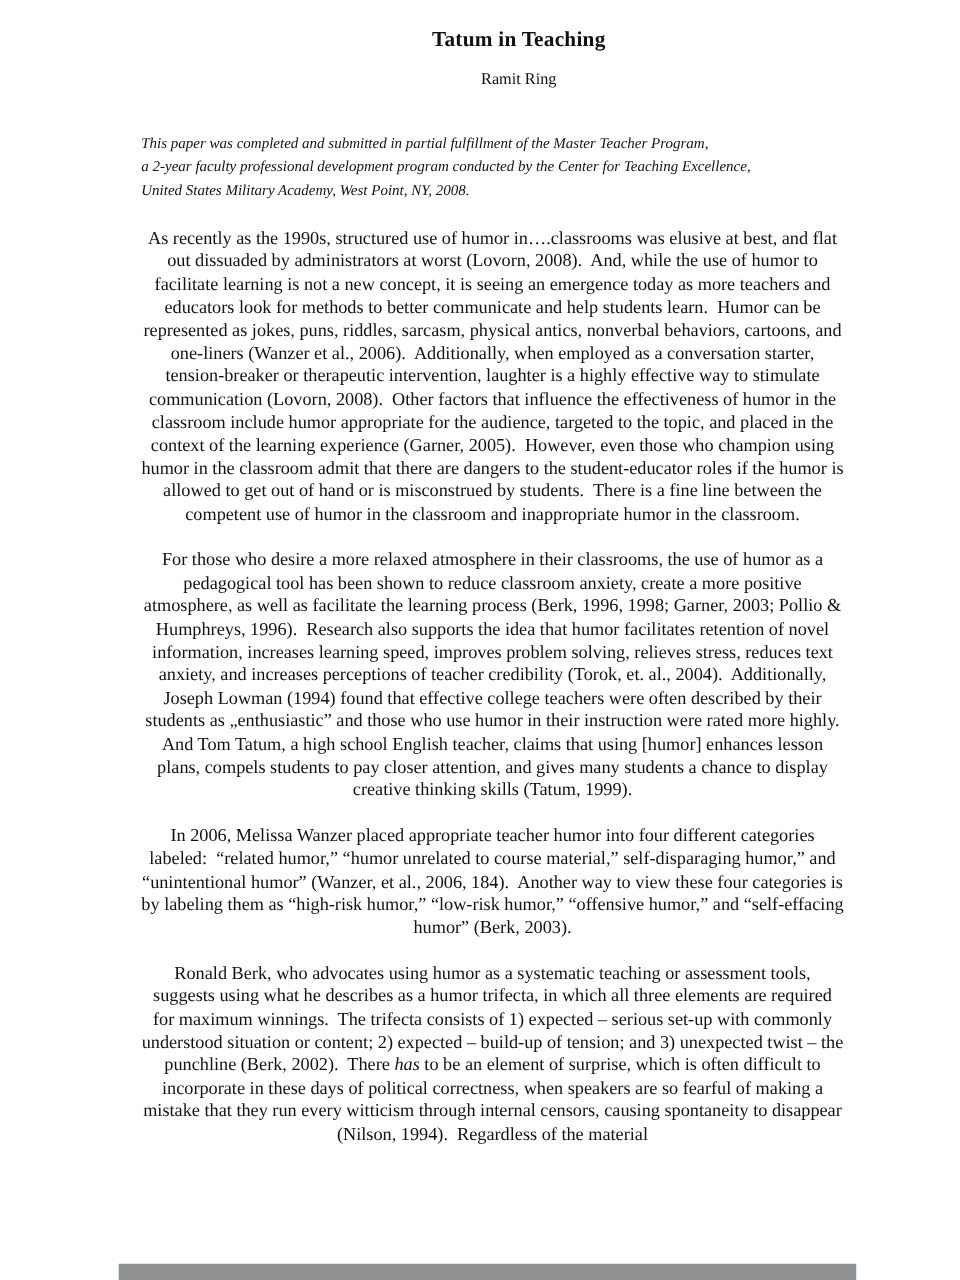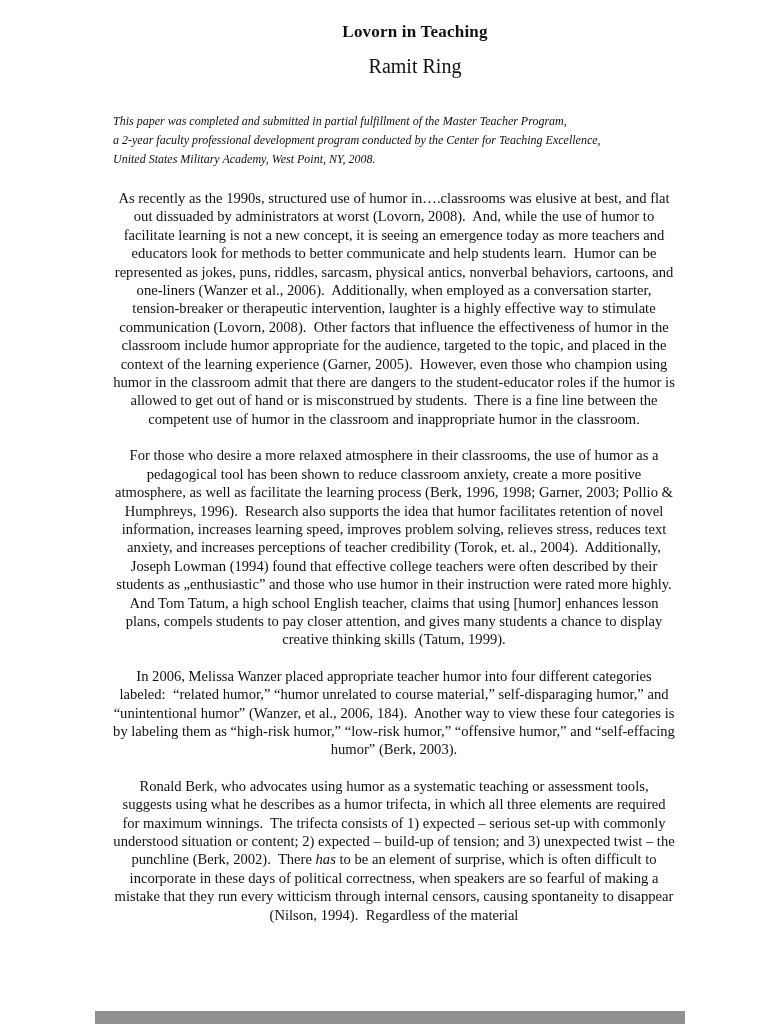--- a/index.html
+++ b/index.html
@@ -32,21 +32,21 @@
   .doc-title {
     margin: 0;
     text-align: center;
     font-size: 17px;
     font-weight: bold;
     letter-spacing: 0.2px;
   }
   .doc-author {
     margin-top: 13px;
     text-align: center;
-    font-size: 20px;
+    font-size: 13px;
     font-weight: normal;
     font-family: Liberation Serif, serif;
   }
   .doc-note {
     margin-top: 34px;
     font-size: 12px;
     font-style: italic;
     line-height: 19px;
     white-space: pre-line;
     width: 604px;
@@ -75,21 +75,21 @@
     height: 13px;
     background: #8e9092;
   }
 </style>
 </head>
 <body>
 
 <div class="viewport">
   <div class="page">
     <div class="content">
-      <h1 class="doc-title">Lovorn in Teaching</h1>
+      <h1 class="doc-title">Tatum in Teaching</h1>
       <div class="doc-author">Ramit Ring</div>
       <div class="doc-note">This paper was completed and submitted in partial fulfillment of the Master Teacher Program,
 a 2-year faculty professional development program conducted by the Center for Teaching Excellence,
 United States Military Academy, West Point, NY, 2008.</div>
       <div class="doc-body">
           <p><span>As recently as the 1990s, structured use of humor in….classrooms was elusive at best, and flat out dissuaded by administrators at worst (Lovorn, 2008).  And, while the use of humor to facilitate learning is not a new concept, it is seeing an emergence today as more teachers and educators look for methods to better communicate and help students learn.  Humor can be represented as jokes, puns, riddles, sarcasm, physical antics, nonverbal behaviors, cartoons, and one-liners (Wanzer et al., 2006).  Additionally, when employed as a conversation starter, tension-breaker or therapeutic intervention, laughter is a highly effective way to stimulate communication (Lovorn, 2008).  Other factors that influence the effectiveness of humor in the classroom include humor appropriate for the audience, targeted to the topic, and placed in the context of the learning experience (Garner, 2005).  However, even those who champion using humor in the classroom admit that there are dangers to the student-educator roles if the humor is allowed to get out of hand or is misconstrued by students.  There is a fine line between the competent use of humor in the classroom and inappropriate humor in the classroom.</span></p>
           <p><span>For those who desire a more relaxed atmosphere in their classrooms, the use of humor as a pedagogical tool has been shown to reduce classroom anxiety, create a more positive atmosphere, as well as facilitate the learning process (Berk, 1996, 1998; Garner, 2003; Pollio &amp; Humphreys, 1996).  Research also supports the idea that humor facilitates retention of novel information, increases learning speed, improves problem solving, relieves stress, reduces text anxiety, and increases perceptions of teacher credibility (Torok, et. al., 2004).  Additionally, Joseph Lowman (1994) found that effective college teachers were often described by their students as „enthusiastic” and those who use humor in their instruction were rated more highly.  And Tom Tatum, a high school English teacher, claims that using [humor] enhances lesson plans, compels students to pay closer attention, and gives many students a chance to display creative thinking skills (Tatum, 1999).</span></p>
           <p><span>In 2006, Melissa Wanzer placed appropriate teacher humor into four different categories labeled:  “related humor,” “humor unrelated to course material,” self-disparaging humor,” and “unintentional humor” (Wanzer, et al., 2006, 184).  Another way to view these four categories is by labeling them as “high-risk humor,” “low-risk humor,” “offensive humor,” and “self-effacing humor” (Berk, 2003).</span></p>
           <p><span>Ronald Berk, who advocates using humor as a systematic teaching or assessment tools, suggests using what he describes as a humor trifecta, in which all three elements are required for maximum winnings.  The trifecta consists of 1) expected – serious set-up with commonly understood situation or content; 2) expected – build-up of tension; and 3) unexpected twist – the punchline (Berk, 2002).  There </span><em>has</em><span> to be an element of surprise, which is often difficult to incorporate in these days of political correctness, when speakers are so fearful of making a mistake that they run every witticism through internal censors, causing spontaneity to disappear (Nilson, 1994).  Regardless of the material</span></p>
         </div>

